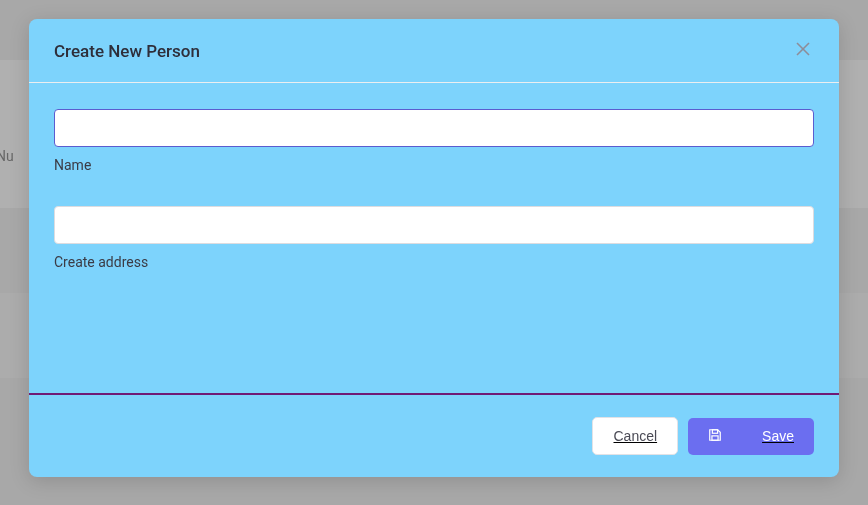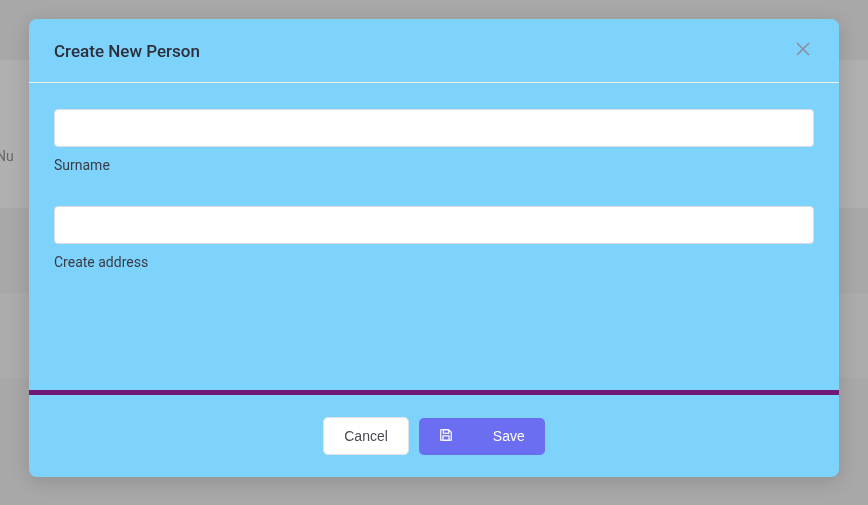--- a/index.html
+++ b/index.html
@@ -123,25 +123,26 @@
     }
     .form-label {
       display: block;
       margin-top: 10px;
       font-size: 14px;
       color: #3b3b45;
       font-weight: 400;
     }
     .modal-footer {
       display: flex;
-      justify-content: center;
+      justify-content: flex-end;
       align-items: center;
       padding: 22px 25px;
-      border-top: 5px solid #701a75;
+      border-top: 2px solid #701a75;
       gap: 10px;
+      text-decoration: underline;
     }
     .btn {
       padding: 10px 20px;
       border-radius: 5px;
       font-size: 14px;
       cursor: pointer;
       display: inline-flex;
       align-items: center;
       gap: 7px;
       border: none;
@@ -181,22 +182,22 @@
           <svg viewBox="0 0 14 14" fill="none" stroke="currentColor" stroke-width="1.6">
             <line x1="1" y1="1" x2="13" y2="13"></line>
             <line x1="13" y1="1" x2="1" y2="13"></line>
           </svg>
         </span>
       </button>
     </div>
 
     <div class="modal-body">
       <div class="form-group">
-        <input type="text" class="form-input" value="" style="">
-        <label class="form-label">Surname</label>
+        <input type="text" class="form-input focused" value="" style="">
+        <label class="form-label">Name</label>
       </div>
       <div class="form-group">
         <input type="text" class="form-input" value="" style="">
         <label class="form-label">Create address</label>
       </div>
     </div>
 
     <div class="modal-footer">
       <button class="btn btn-cancel">
         <span>Cancel</span>

